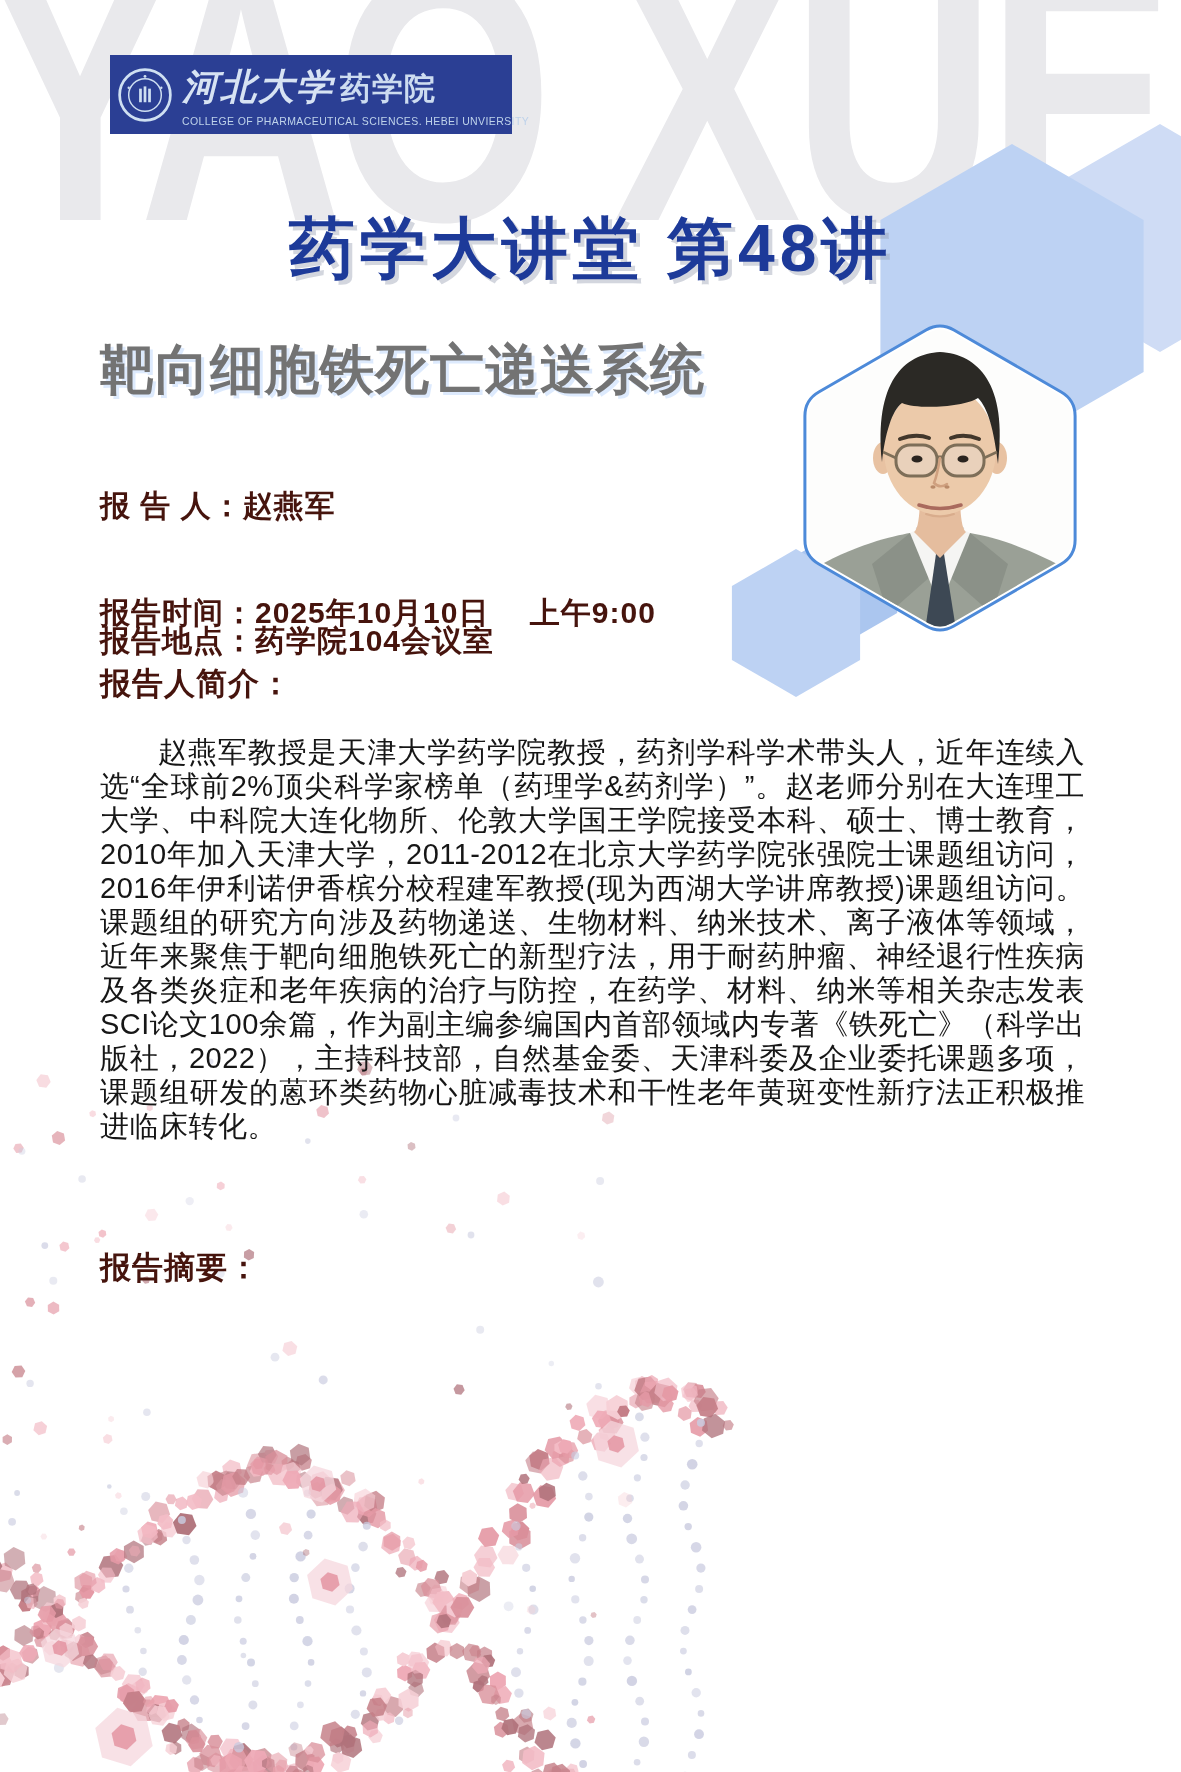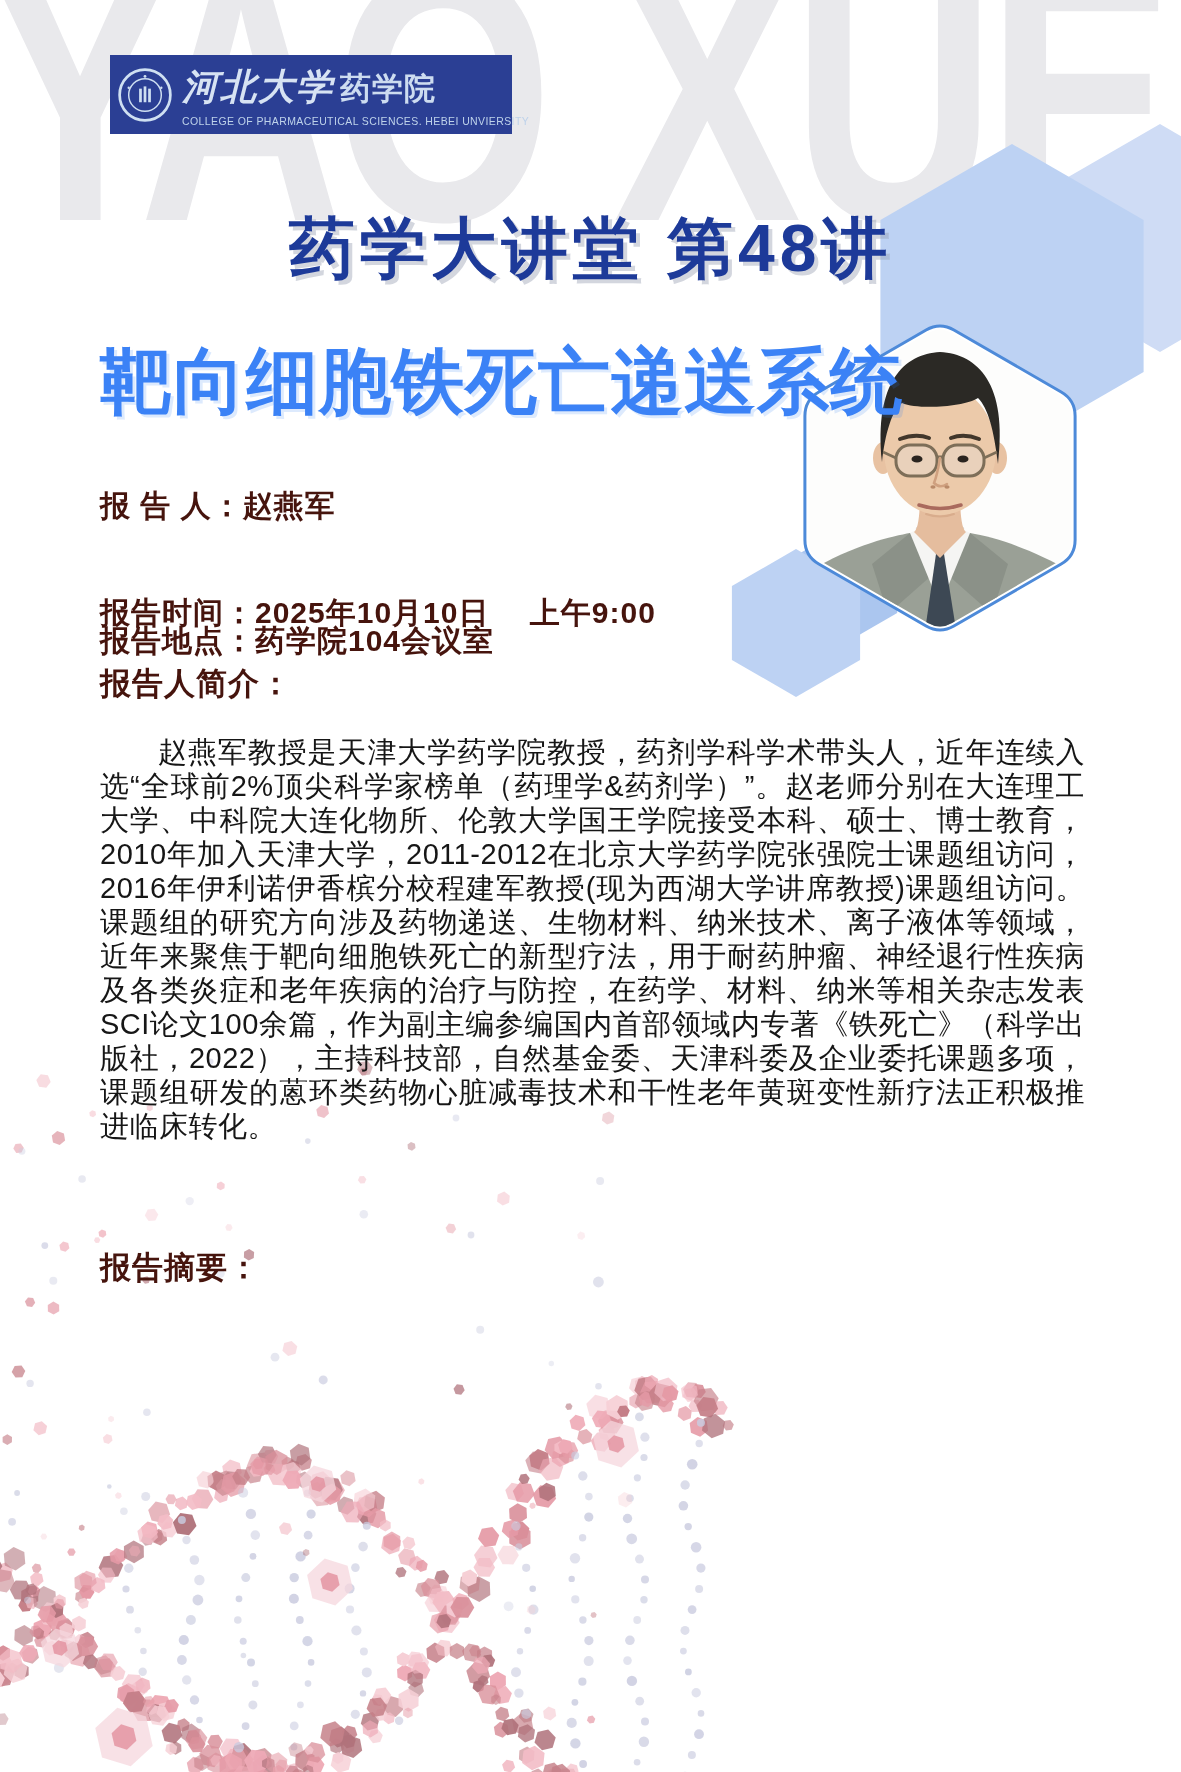--- a/index.html
+++ b/index.html
@@ -29,21 +29,21 @@
   .banner .cn .col{font-size:31px;font-weight:bold;margin-left:6px;letter-spacing:1px;color:#cddcf0;text-align:center;}
   .banner .en{font-size:10.5px;letter-spacing:.4px;color:#bed2ea;margin-top:3px;white-space:nowrap;text-align:right;}
   
   .lecture-title{
     position:absolute;left:0;top:204px;width:100%;z-index:4;text-align:center;
     font-size:66px;font-weight:900;color:#1d3a99;letter-spacing:5px;
     text-shadow:4px 4px 0 rgba(145,153,172,.40);
   }
   .talk-title{
     position:absolute;left:100px;top:334px;z-index:4;
-    font-size:72px;font-weight:900;color:#3b82f6;letter-spacing:1px;
+    font-size:54px;font-weight:900;color:#737373;letter-spacing:1px;
     text-shadow:3px 3px 0 rgba(46,126,240,.16);
   }
   .info-row{position:absolute;left:100px;z-index:4;font-size:30px;font-weight:bold;color:#46140d;letter-spacing:1px;text-align:center;}
   .info-row.r0{top:486px;}
   .info-row.r1{top:549px;margin-top:44px;}
   .info-row.r2{top:621px;}
   .section-heading{position:absolute;left:100px;z-index:4;font-size:31px;font-weight:bold;color:#46140d;letter-spacing:1px;}
   .bio-heading{top:663px;text-align:right;}
   .abstract-heading{top:1247px;}
   .body-par{

